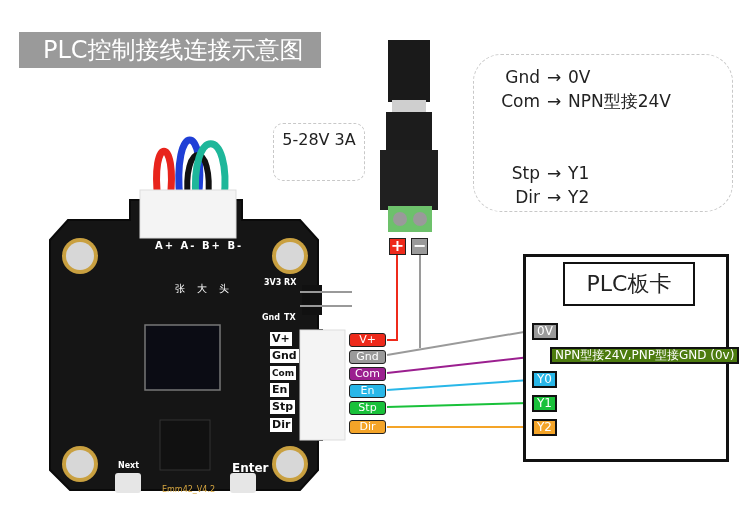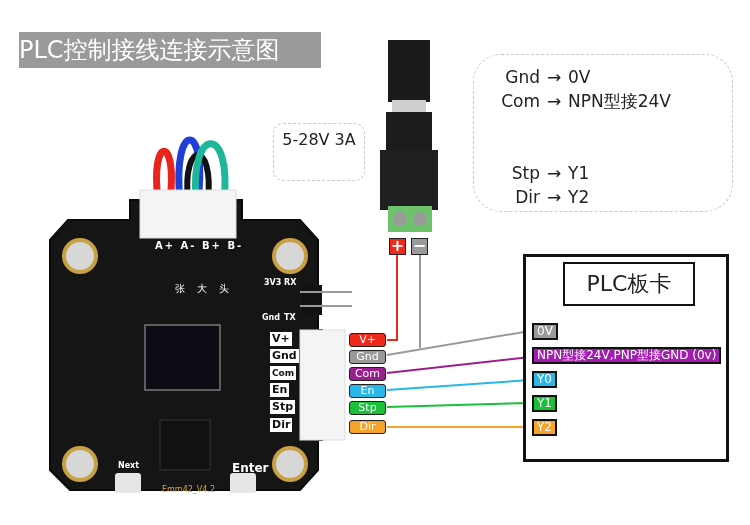--- a/index.html
+++ b/index.html
@@ -2,21 +2,21 @@
 <html><head>
   <meta charset="utf-8">
   <style>
     * { margin: 0; padding: 0; box-sizing: border-box; }
     html, body { width: 750px; height: 525px; background: #ffffff; overflow: hidden; }
     body { position: relative; font-family: "DejaVu Sans", sans-serif; }
 
     .title-banner {
       position: absolute; left: 19px; top: 32px; width: 302px; height: 36px;
       background: #9a9a9a; color: #ffffff; font-size: 24px; line-height: 36px;
-      padding-left: 0; letter-spacing: 0px; white-space: nowrap;
+      padding-left: 24px; letter-spacing: 0px; white-space: nowrap;
     }
 
     .legend-box {
       position: absolute; left: 473px; top: 54px; width: 260px; height: 158px;
       border: 1.5px dashed #c8c8c8; border-radius: 28px;
       font-size: 17px; color: #222; line-height: 24px;
     }
     .legend-row { position: absolute; white-space: nowrap; }
     .legend-row .k { display: inline-block; text-align: right; width: 62px; }
     .legend-row .a { display: inline-block; width: 28px; text-align: center; }
@@ -148,16 +148,16 @@
 <div class="wire-label" style="top:333px;background:#ee2a1b;">V+</div>
 <div class="wire-label" style="top:350px;background:#9a9a9a;">Gnd</div>
 <div class="wire-label" style="top:367px;background:#9b1f8f;">Com</div>
 <div class="wire-label" style="top:384px;background:#29b7e8;">En</div>
 <div class="wire-label" style="top:401px;background:#19c13a;">Stp</div>
 <div class="wire-label" style="top:420px;background:#f4a428;">Dir</div>
 
 <div class="plc-box"></div>
 <div class="plc-title">PLC板卡</div>
 <div class="plc-term" style="left:532px;top:323px;background:#9a9a9a;">0V</div>
-<div class="plc-term" style="left:532px;top:347px;background:#a21caf;">NPN型接24V,PNP型接GND (0v)</div>
+<div class="plc-term" style="left:550px;top:347px;background:#4d7c0f;">NPN型接24V,PNP型接GND (0v)</div>
 <div class="plc-term" style="left:532px;top:371px;background:#29b7e8;">Y0</div>
 <div class="plc-term" style="left:532px;top:395px;background:#19c13a;">Y1</div>
 <div class="plc-term" style="left:532px;top:419px;background:#f4a428;">Y2</div>
 
 </body></html>

